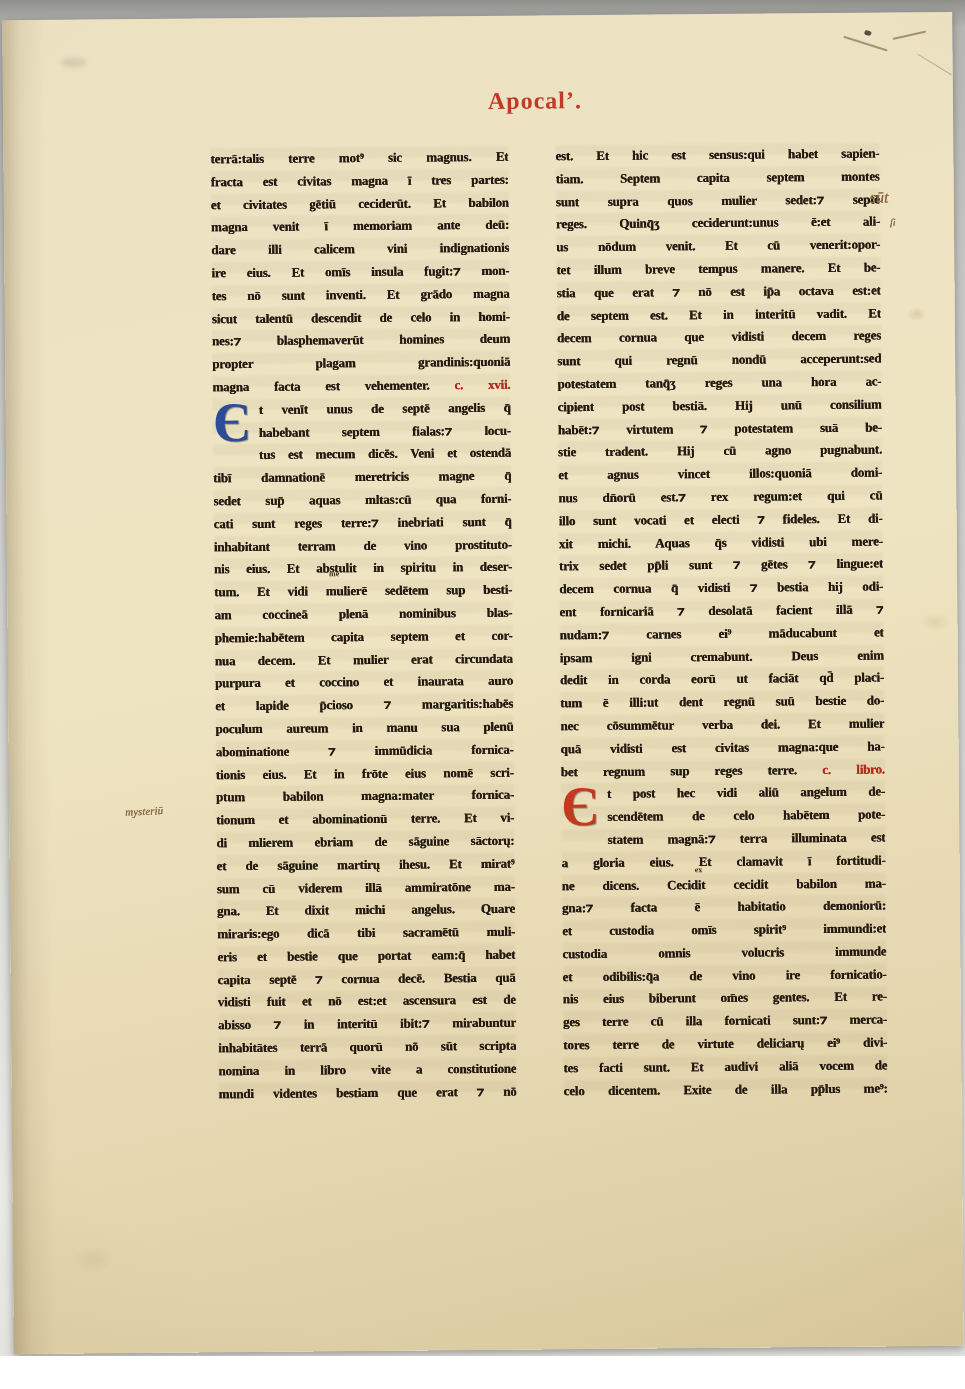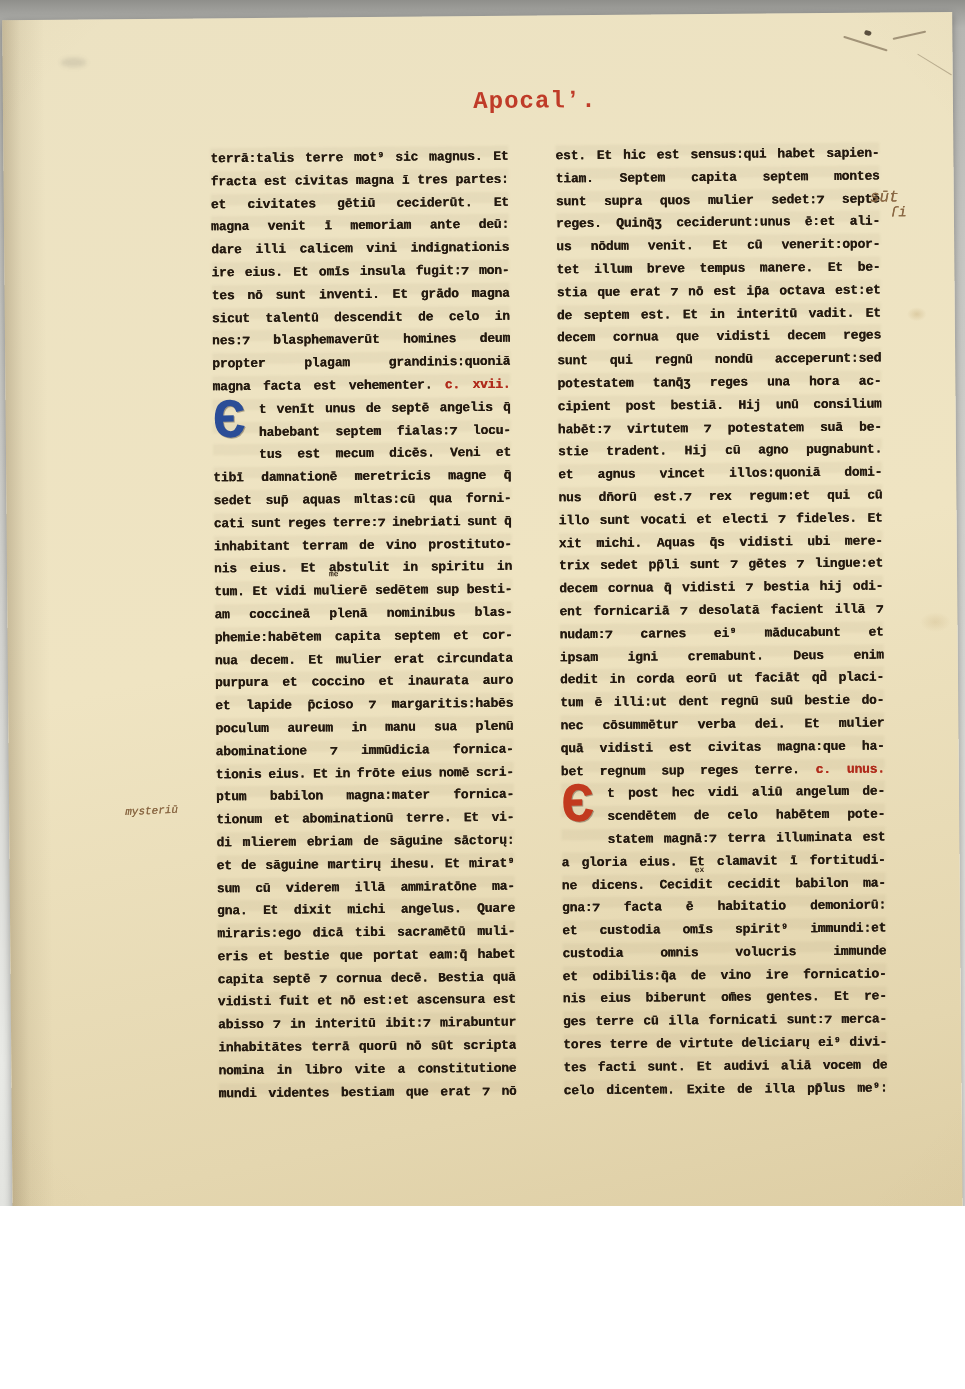--- a/index.html
+++ b/index.html
@@ -1,19 +1,19 @@
 <!DOCTYPE html>
 <html><head>
 <meta charset="utf-8">
 <style>
   html,body{margin:0;padding:0;}
   #photo{
-    position:relative; width:965px; height:1206px; overflow:hidden;
+    position:relative; width:965px; height:1356px; overflow:hidden;
     background:linear-gradient(180deg,#8f8f8b 0px,#a3a39f 14px,#b5b5b1 28px,#c6c6c2 20%,#d8d8d4 55%,#e9eae6 88%,#e3e4e0 100%);
-    font-family:Liberation Mono, monospace;
+    font-family:Liberation Serif, serif;
   }
   #page{
     position:absolute; left:8px; top:16px; width:950px; height:1334px;
     transform:rotate(-0.5deg); transform-origin:50% 50%;
     background:
       radial-gradient(14px 10px at 912px 302px, rgba(150,110,40,.20), transparent 70%),
       radial-gradient(22px 14px at 928px 610px, rgba(150,110,40,.13), transparent 70%),
       radial-gradient(30px 18px at 80px 1240px, rgba(140,105,45,.10), transparent 70%),
       radial-gradient(120% 100% at 50% 45%, rgba(0,0,0,0) 55%, rgba(130,100,55,.16) 100%),
       linear-gradient(90deg, rgba(90,70,40,.26), rgba(90,70,40,.08) 18px, rgba(0,0,0,0) 42px),
@@ -47,21 +47,21 @@
     text-shadow:1px 1px 0 rgba(40,30,20,.35);
   }
   .dropcap.blue{ color:#2b4d97; }
   .dropcap.red{ color:#c23a1e; }
   .marginal{
     position:absolute; color:#8a6844; font-size:11px; font-style:italic;
     text-shadow:0.2px 0 0 currentColor;
   }
   #note-mysterium{ left:116px; top:786px; transform:rotate(-2deg); }
   #note-sunt{ left:866px; top:176px; font-size:16px; }
-  #note-si{ left:886px; top:192px; font-size:14px; }
+  #note-si{ left:886px; top:204px; font-size:10px; }
   .interlinear{
     position:absolute; color:#3a2c1c; font-size:8px; font-weight:bold;
   }
   #inter-me{ left:322px; top:552px; }
   #inter-ex{ left:645px; top:851px;margin-left:40px; }
   .crease{ position:absolute; background:rgba(70,52,30,.45); height:2px; border-radius:2px; }
   #crease-1{ left:840px; top:30px; width:46px; transform:rotate(18deg); }
   #crease-2{ left:890px; top:22px; width:34px; transform:rotate(-12deg); height:2px; }
   #crease-3{ left:912px; top:52px; width:40px; transform:rotate(32deg); height:1px; background:rgba(70,52,30,.3); }
   #speck{ position:absolute; left:862px; top:18px; width:7px; height:5px; background:rgba(40,30,18,.75); border-radius:50% 40% 60% 50%; transform:rotate(20deg); }
@@ -149,21 +149,21 @@
         <div class="line"><span>xit michi. Aquas q̄s vidisti ubi mere-</span></div>
         <div class="line"><span>trix sedet pp̄li sunt ⁊ gētes ⁊ lingue:et</span></div>
         <div class="line"><span>decem cornua q̄ vidisti ⁊ bestia hij odi-</span></div>
         <div class="line"><span>ent fornicariā ⁊ desolatā facient illā ⁊</span></div>
         <div class="line"><span>nudam:⁊ carnes ei⁹ māducabunt et</span></div>
         <div class="line"><span>ipsam igni cremabunt. Deus enim</span></div>
         <div class="line"><span>dedit in corda eorū ut faciāt qd̄ placi-</span></div>
         <div class="line"><span>tum ē illi:ut dent regnū suū bestie do-</span></div>
         <div class="line"><span>nec cōsummētur verba dei. Et mulier</span></div>
         <div class="line"><span>quā vidisti est civitas magna:que ha-</span></div>
-        <div class="line"><span>bet regnum sup reges terre. </span><span class="rubric">c. unus.</span></div>
+        <div class="line"><span>bet regnum sup reges terre. </span><span class="rubric">c. libro.</span></div>
         <div class="line has-cap"><span class="dropcap red">Є</span><span>t post hec vidi aliū angelum de-</span></div>
         <div class="line"><span>scendētem de celo habētem pote-</span></div>
         <div class="line"><span>statem magnā:⁊ terra illuminata est</span></div>
         <div class="line"><span>a gloria eius. Et clamavit ī fortitudi-</span></div>
         <div class="line"><span>ne dicens. Cecidit cecidit babilon ma-</span></div>
         <div class="line"><span>gna:⁊ facta ē habitatio demoniorū:</span></div>
         <div class="line"><span>et custodia omīs spirit⁹ immundi:et</span></div>
         <div class="line"><span>custodia omnis volucris immunde</span></div>
         <div class="line"><span>et odibilis:q̄a de vino ire fornicatio-</span></div>
         <div class="line"><span>nis eius biberunt om̄es gentes. Et re-</span></div>

